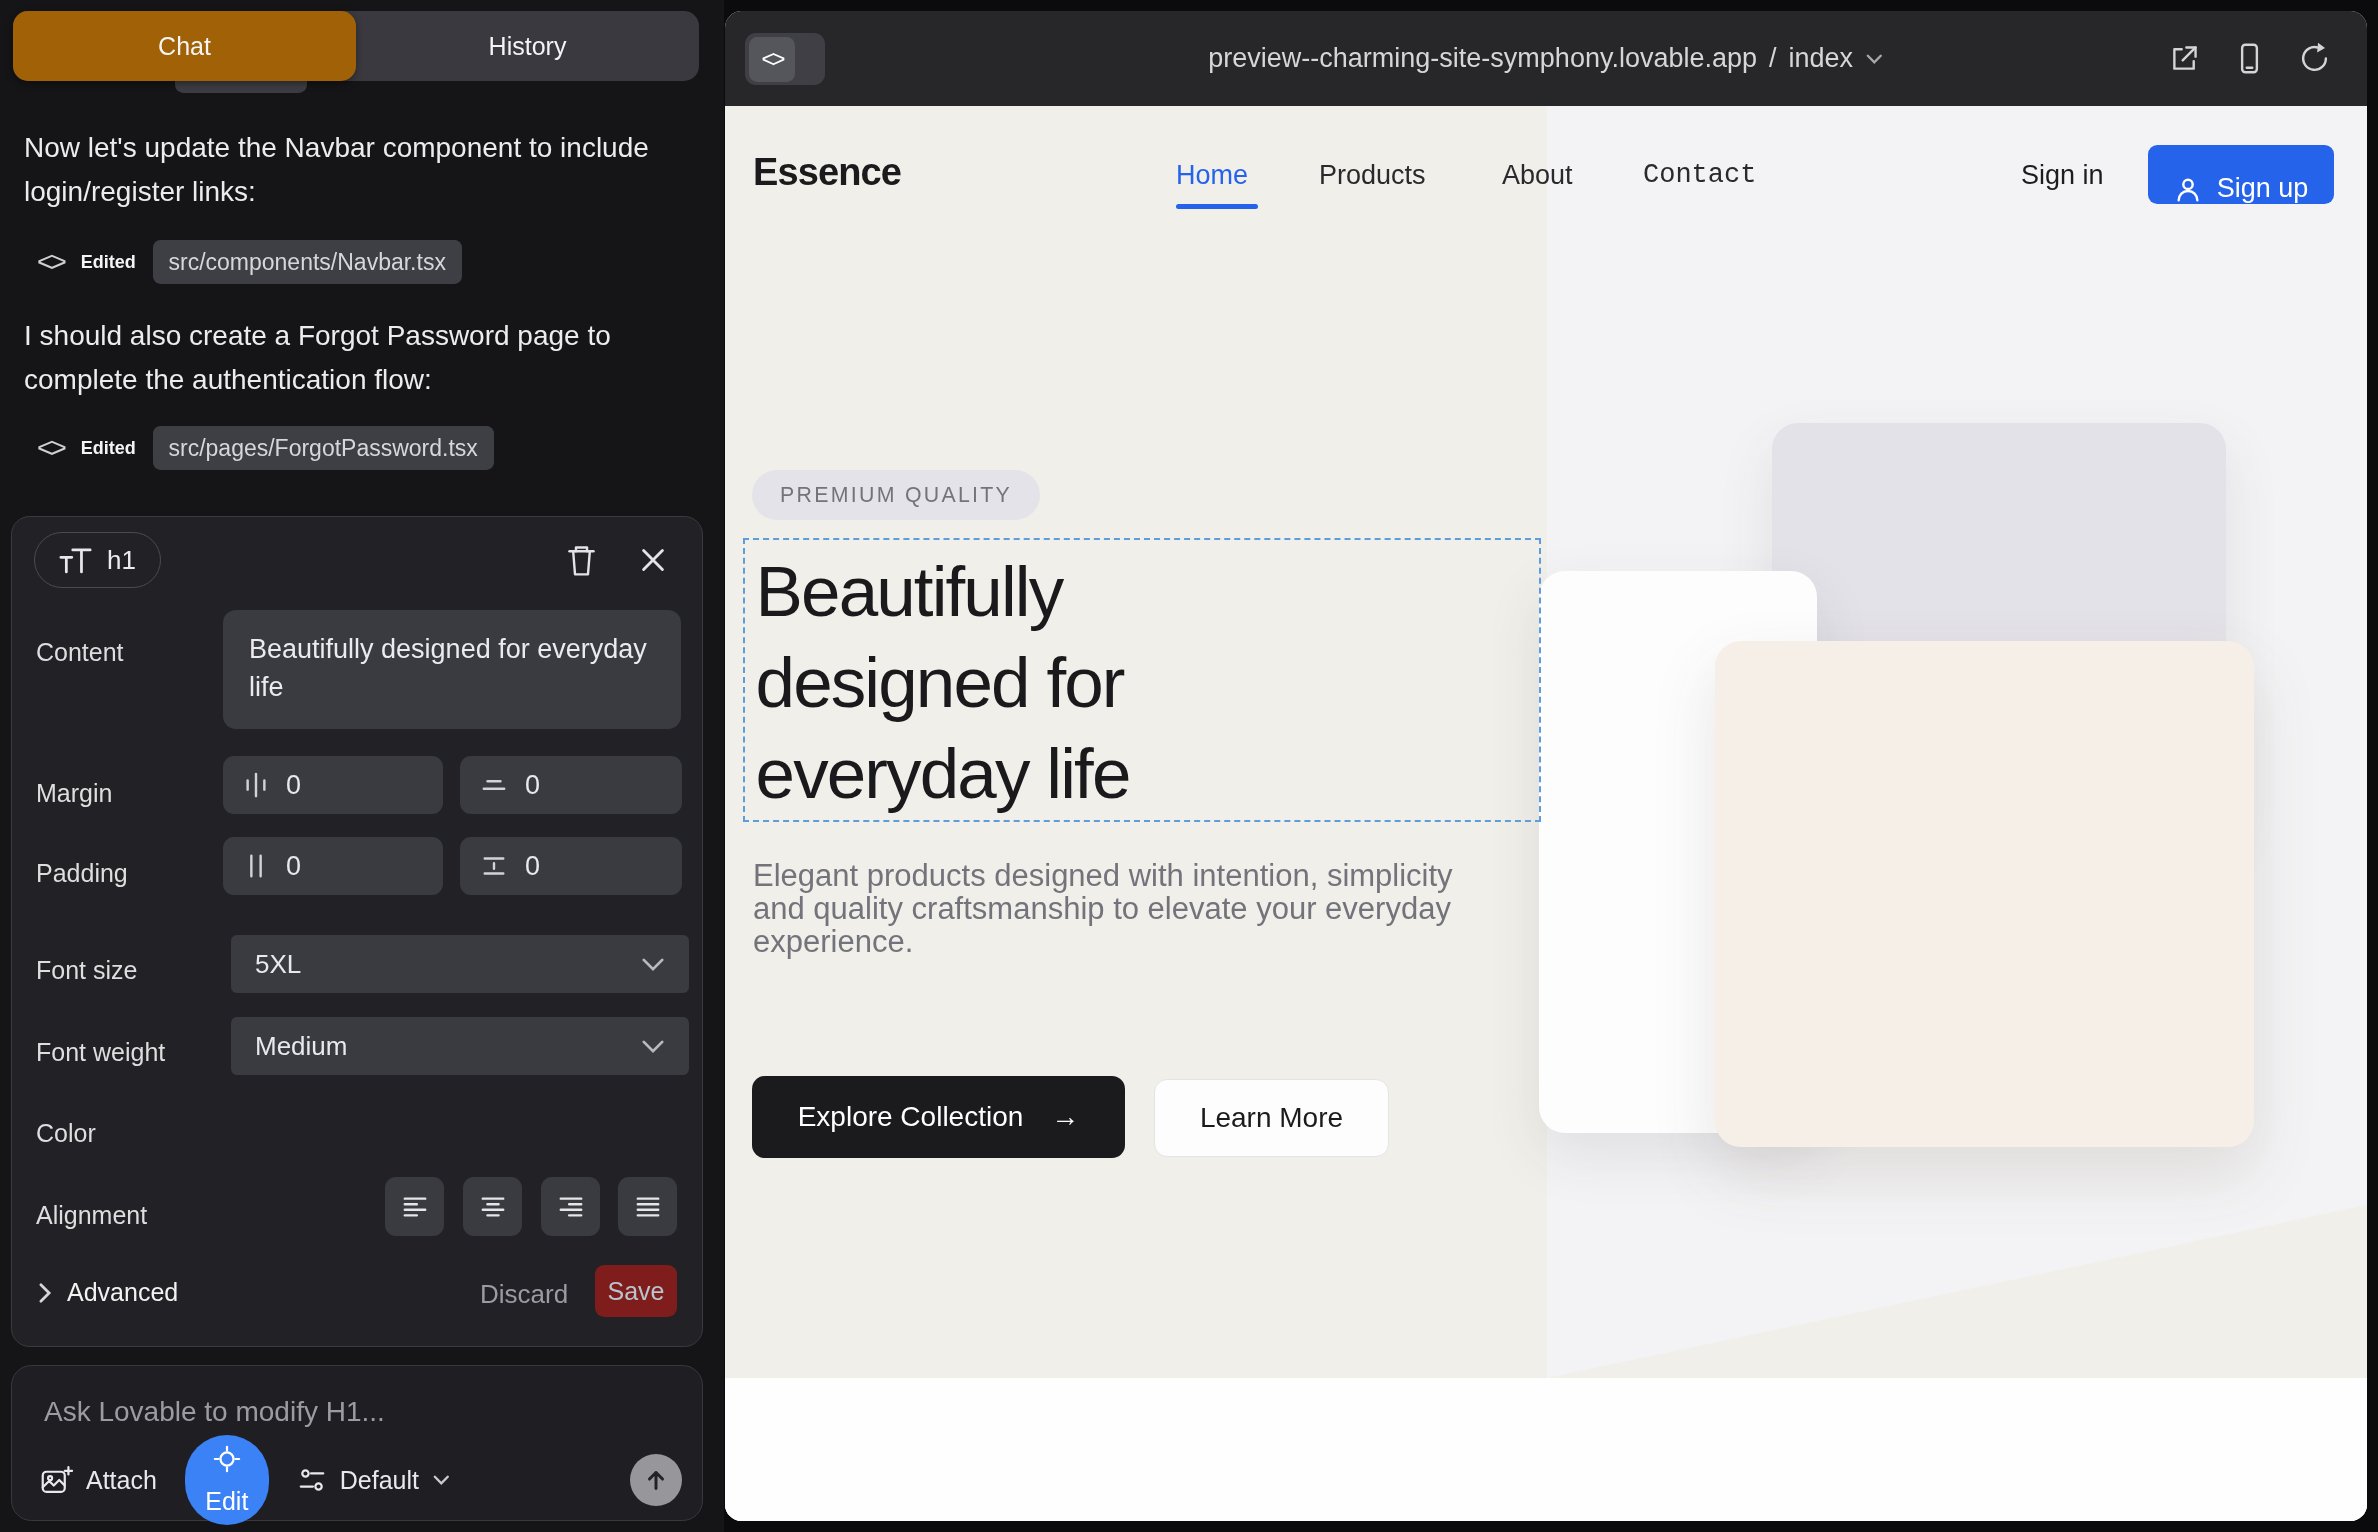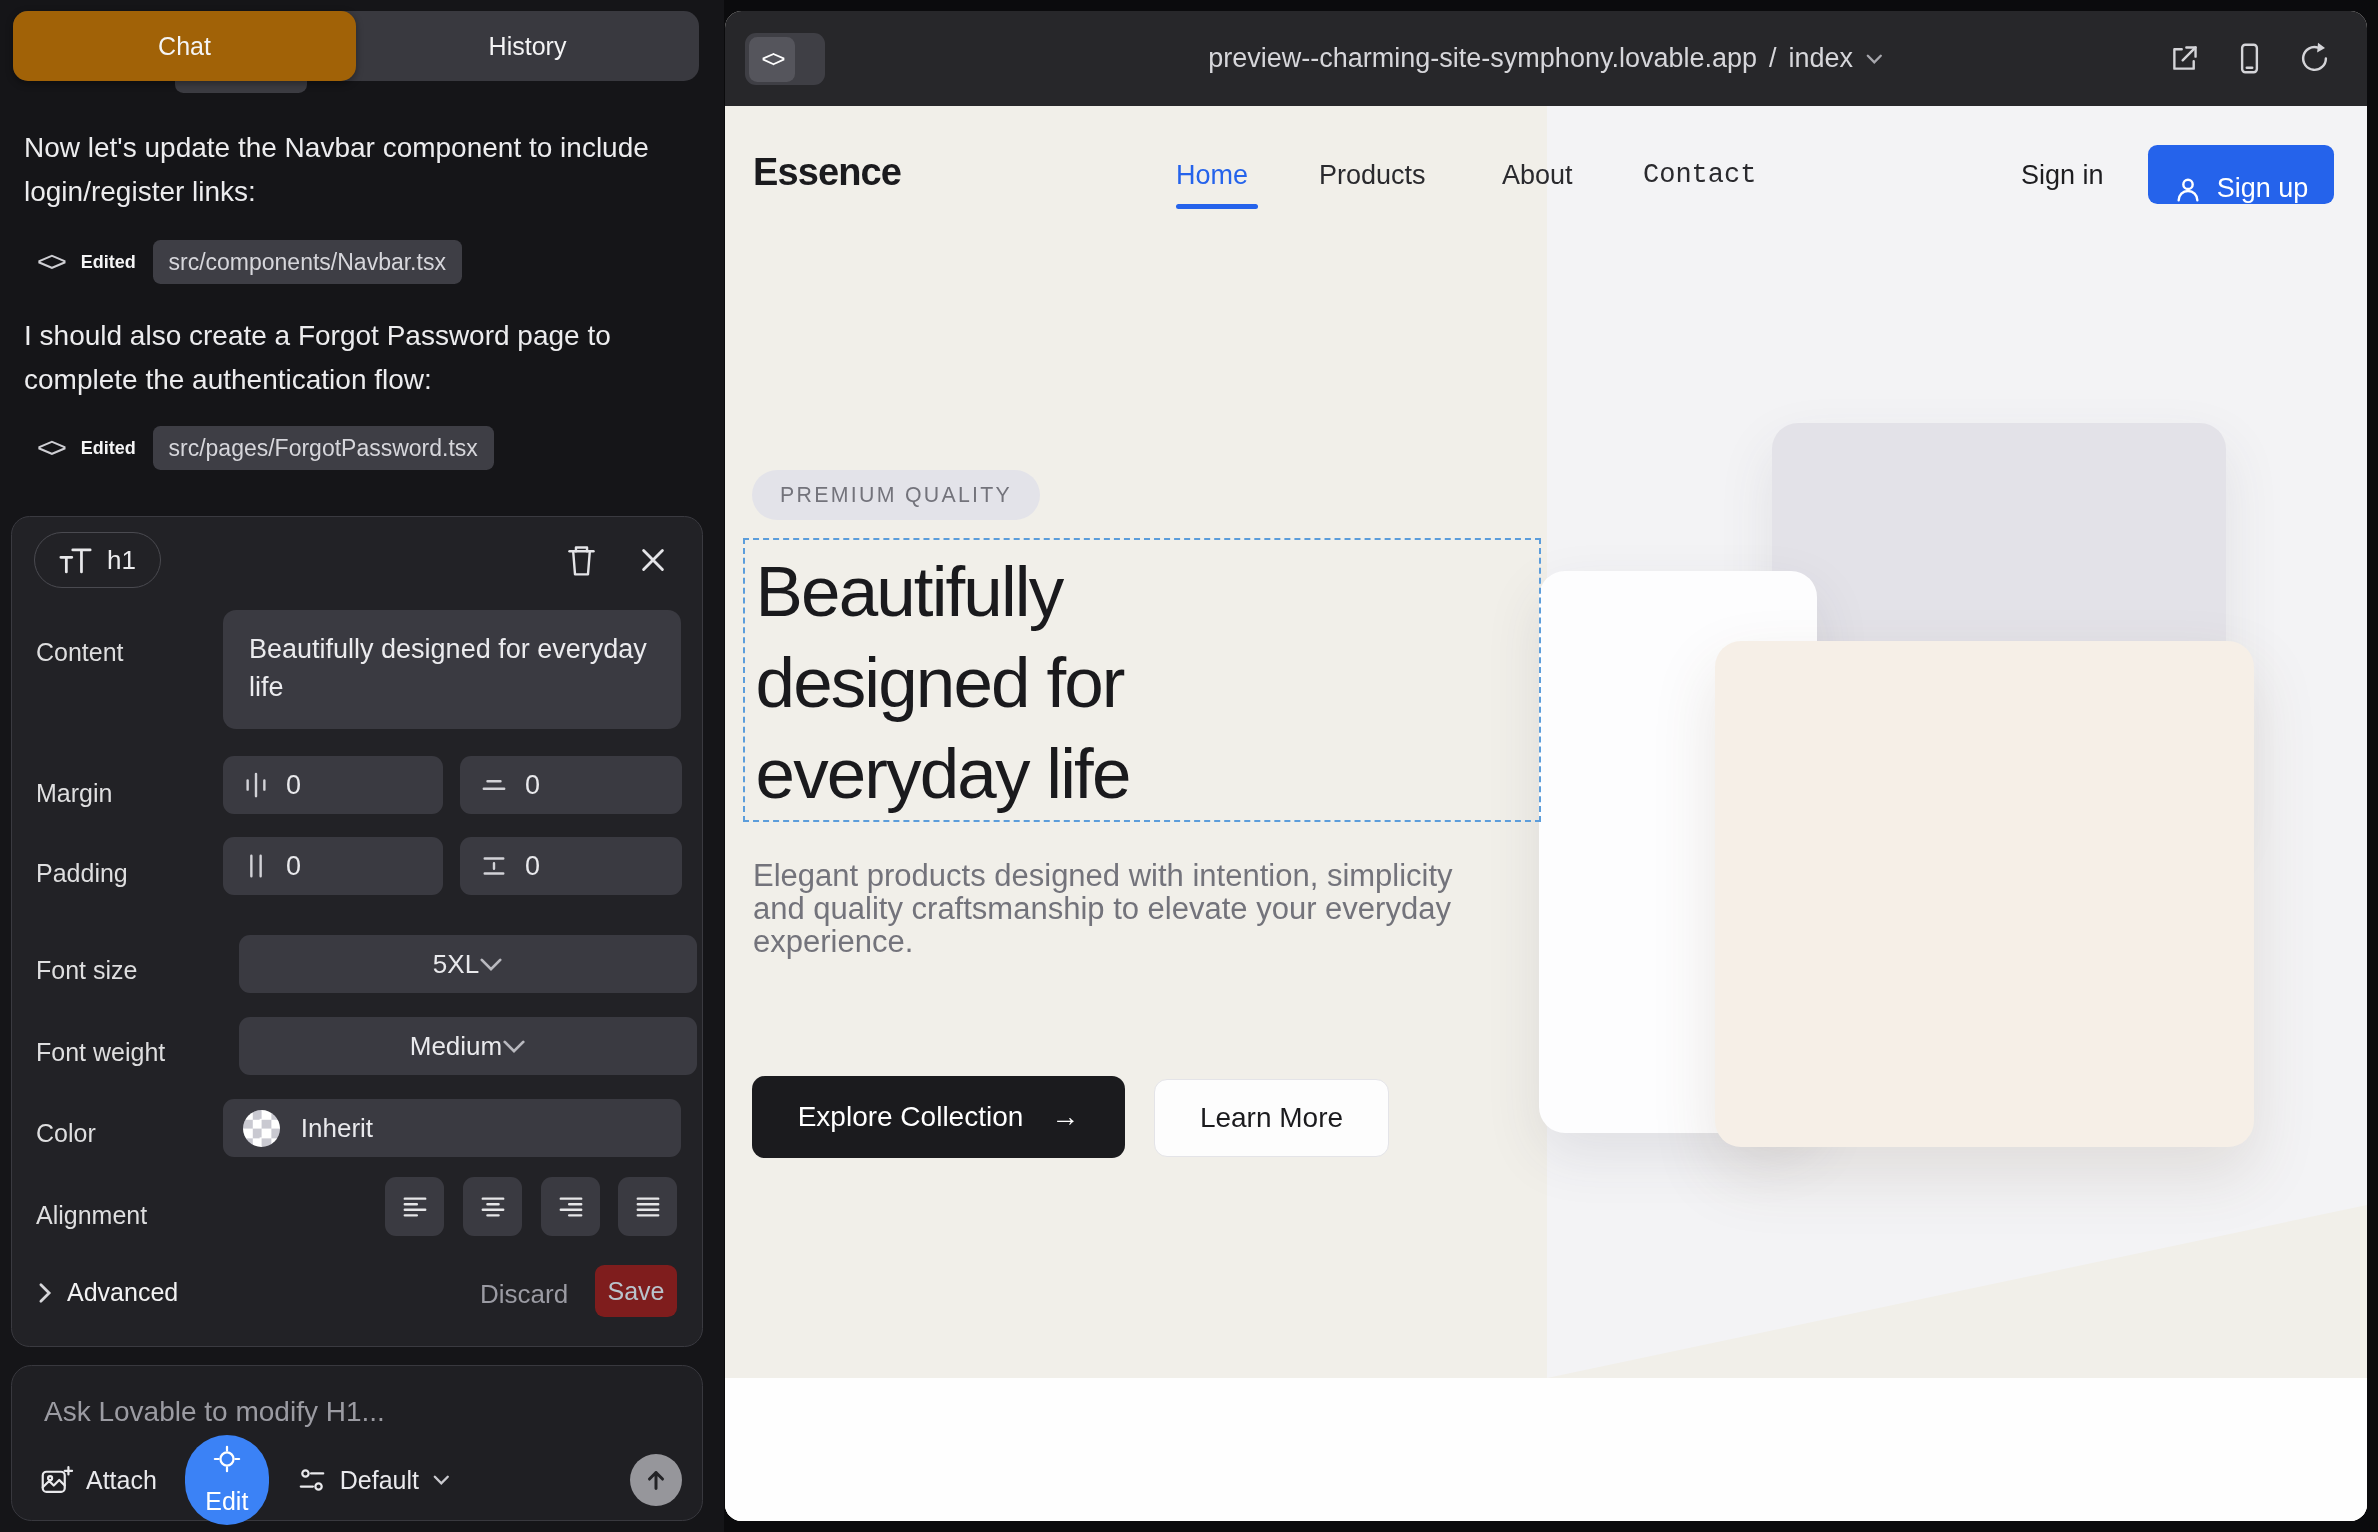--- a/index.html
+++ b/index.html
@@ -34,22 +34,22 @@
   .tag-name { font-size:26px; color:#ececee; }
   .icon-btn { position:absolute; top:20.4px; width:46px; height:46px; display:flex; align-items:center; justify-content:center; }
   .trash-btn { right:98px; } .close-btn { right:26px; }
   .f-label { position:absolute; left:24px; font-size:25px; color:#dededf; }
   .content-box { position:absolute; left:211px; top:93px; width:458px; height:119px; background:#3a3a41;
     border-radius:13px; padding:20.4px 26px; font-size:27px; line-height:38px; color:#ebebee; }
   .mini-input { position:absolute; height:58px; background:#3a3a41; border-radius:11px; display:flex;
     align-items:center; gap:16.7px; padding:0 20.4px; color:#e9e9ec; font-size:27px; }
   .mi-mx { left:211px; top:239px; width:220px; } .mi-my { left:448px; top:239px; width:222px; }
   .mi-px { left:211px; top:320px; width:220px; } .mi-py { left:448px; top:320px; width:222px; }
-  .select { position:absolute; left:227px; width:458px; height:58px; background:#3a3a41; border-radius:11px;
-    display:flex; align-items:center; justify-content:center; padding:0 24px; color:#e9e9ec; font-size:26px; }
+  .select { position:absolute; left:219px; width:458px; height:58px; background:#3a3a41; border-radius:6px;
+    display:flex; align-items:center; justify-content:space-between; padding:0 24px; color:#e9e9ec; font-size:26px; }
   .sel-size { top:418px; } .sel-weight { top:500px; }
   .color-input { position:absolute; left:211px; top:582px; width:458px; height:58px; background:#3a3a41;
     border-radius:11px; display:flex; align-items:center; gap:20.4px; padding:0 20.4px; color:#e9e9ec; font-size:26px; }
   .swatch { width:37px; height:37px; border-radius:50%; overflow:hidden;
     background-image:conic-gradient(#c9c9d1 25%, #ffffff 0 50%, #c9c9d1 0 75%, #ffffff 0);
     background-size:18.6px 18.6px; }
   .align-btn { position:absolute; top:660px; width:59px; height:59px; background:#3a3a41; border-radius:11px;
     display:flex; align-items:center; justify-content:center; }
   .ab1 { left:373px; } .ab2 { left:451px; } .ab3 { left:529px; } .ab4 { left:606px; }
   .adv-row { position:absolute; left:26px; top:761px; display:flex; align-items:center; gap:15px;
@@ -216,24 +216,20 @@
 
       <span class="f-label" style="top:521px">Font weight</span>
       <div class="select sel-weight">
         <span>Medium</span>
         <svg width="24" height="15" viewBox="0 0 26 16" fill="none" stroke="#b9b9bf" stroke-width="3" stroke-linecap="round">
             <path d="M3 3 l10 10 10-10"></path>
           </svg>
       </div>
 
       <span class="f-label" style="top:602px">Color</span>
-      <div class="color-input">
-        <span class="swatch"></span>
-        <span>Inherit</span>
-      </div>
 
       <span class="f-label" style="top:684px">Alignment</span>
       <div class="align-btn ab1">
         <svg width="28" height="26" viewBox="0 0 30 28" stroke="#e6e6e8" stroke-width="2.6" stroke-linecap="round">
             <path d="M4 5 h22 M4 11 h13 M4 17 h22 M4 23 h13"></path>
           </svg>
       </div>
       <div class="align-btn ab2">
         <svg width="28" height="26" viewBox="0 0 30 28" stroke="#e6e6e8" stroke-width="2.6" stroke-linecap="round">
             <path d="M4 5 h22 M9 11 h12 M4 17 h22 M9 23 h12"></path>

